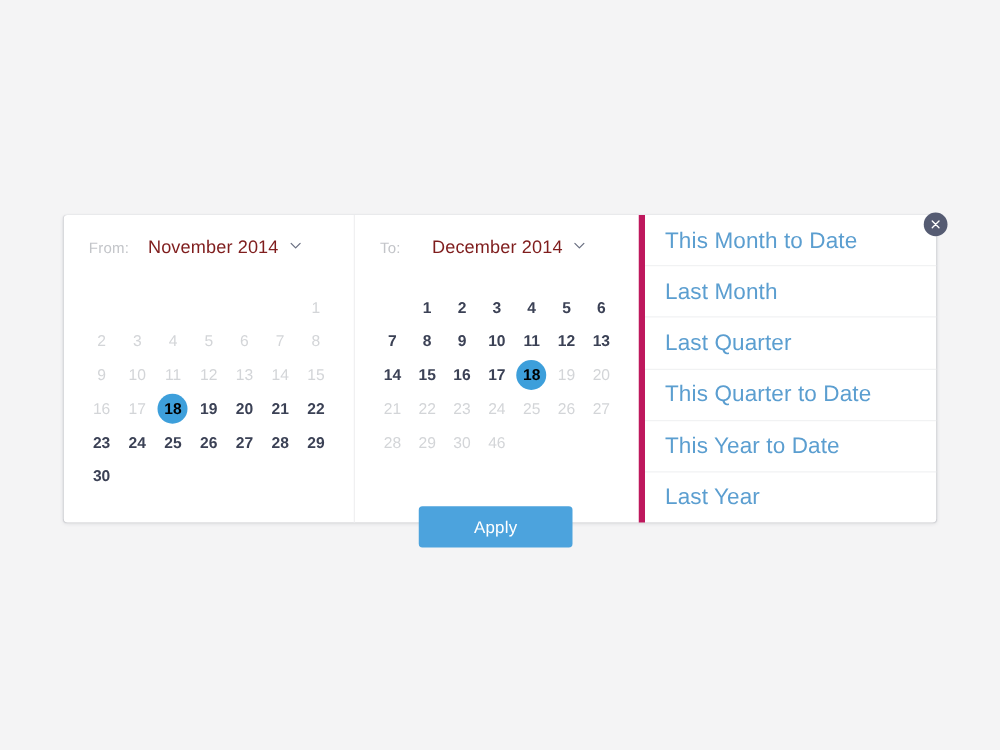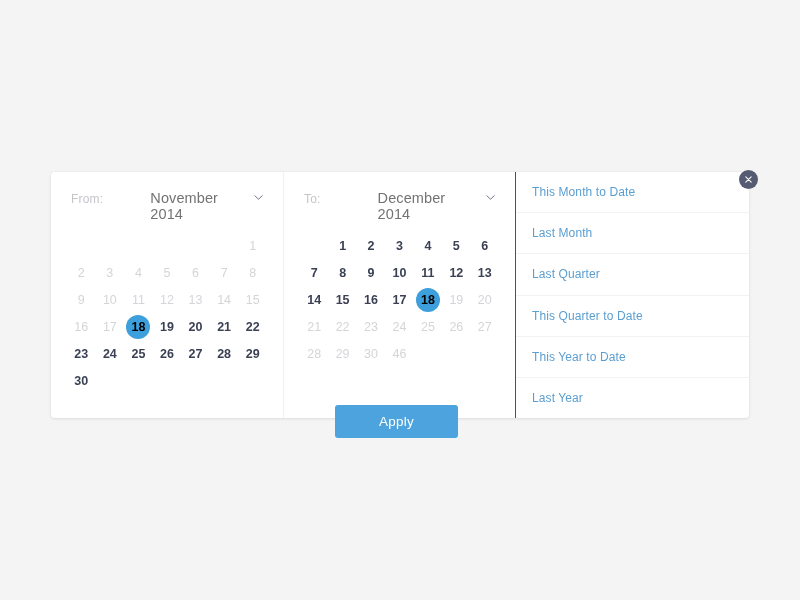--- a/index.html
+++ b/index.html
@@ -27,41 +27,40 @@
   }
 
   
   .cal {
     width: 233px;
     height: 100%;
     padding: 18px 0 0 0;
     position: relative;
   }
   .cal.first  { border-right: 1px solid #f0f0f1; }
-  .cal.second { border-right: 1px solid #be185d; width: 232px; }
+  .cal.second { border-right: 5px solid #be185d; width: 232px; }
 
   .cal-head {
     display: flex;
     align-items: baseline;
     height: 26px;
     padding: 0 20px;
   }
   .cal-head .lbl {
     font-size: 12px;
     color: #c3c5c9;
     letter-spacing: .2px;
   }
   .cal.first  .cal-head .lbl { margin-right: 15px; }
   .cal.second .cal-head .lbl { margin-right: 25px; }
 
   .cal-head .month {
     font-size: 14.5px;
-    color: #737373;
+    color: #7f1d1d;
     letter-spacing: .1px;
-    margin-left: 32px;
   }
   .chev {
     margin-left: 9px;
     display: inline-block;
     width: 9px;
     height: 9px;
     position: relative;
     top: -1px;
   }
   .chev svg { display: block; }
@@ -101,21 +100,21 @@
     flex: 1;
     height: 100%;
     display: flex;
     flex-direction: column;
   }
   .preset {
     flex: 1;
     display: flex;
     align-items: center;
     padding-left: 16px;
-    font-size: 12px;
+    font-size: 18px;
     color: #5b9ed0;
     border-bottom: 1px solid #f1f2f3;
     cursor: pointer;
     letter-spacing: .1px;
   }
   .preset:last-child { border-bottom: none; text-align: right; }
 
   
   #apply {
     position: absolute;

